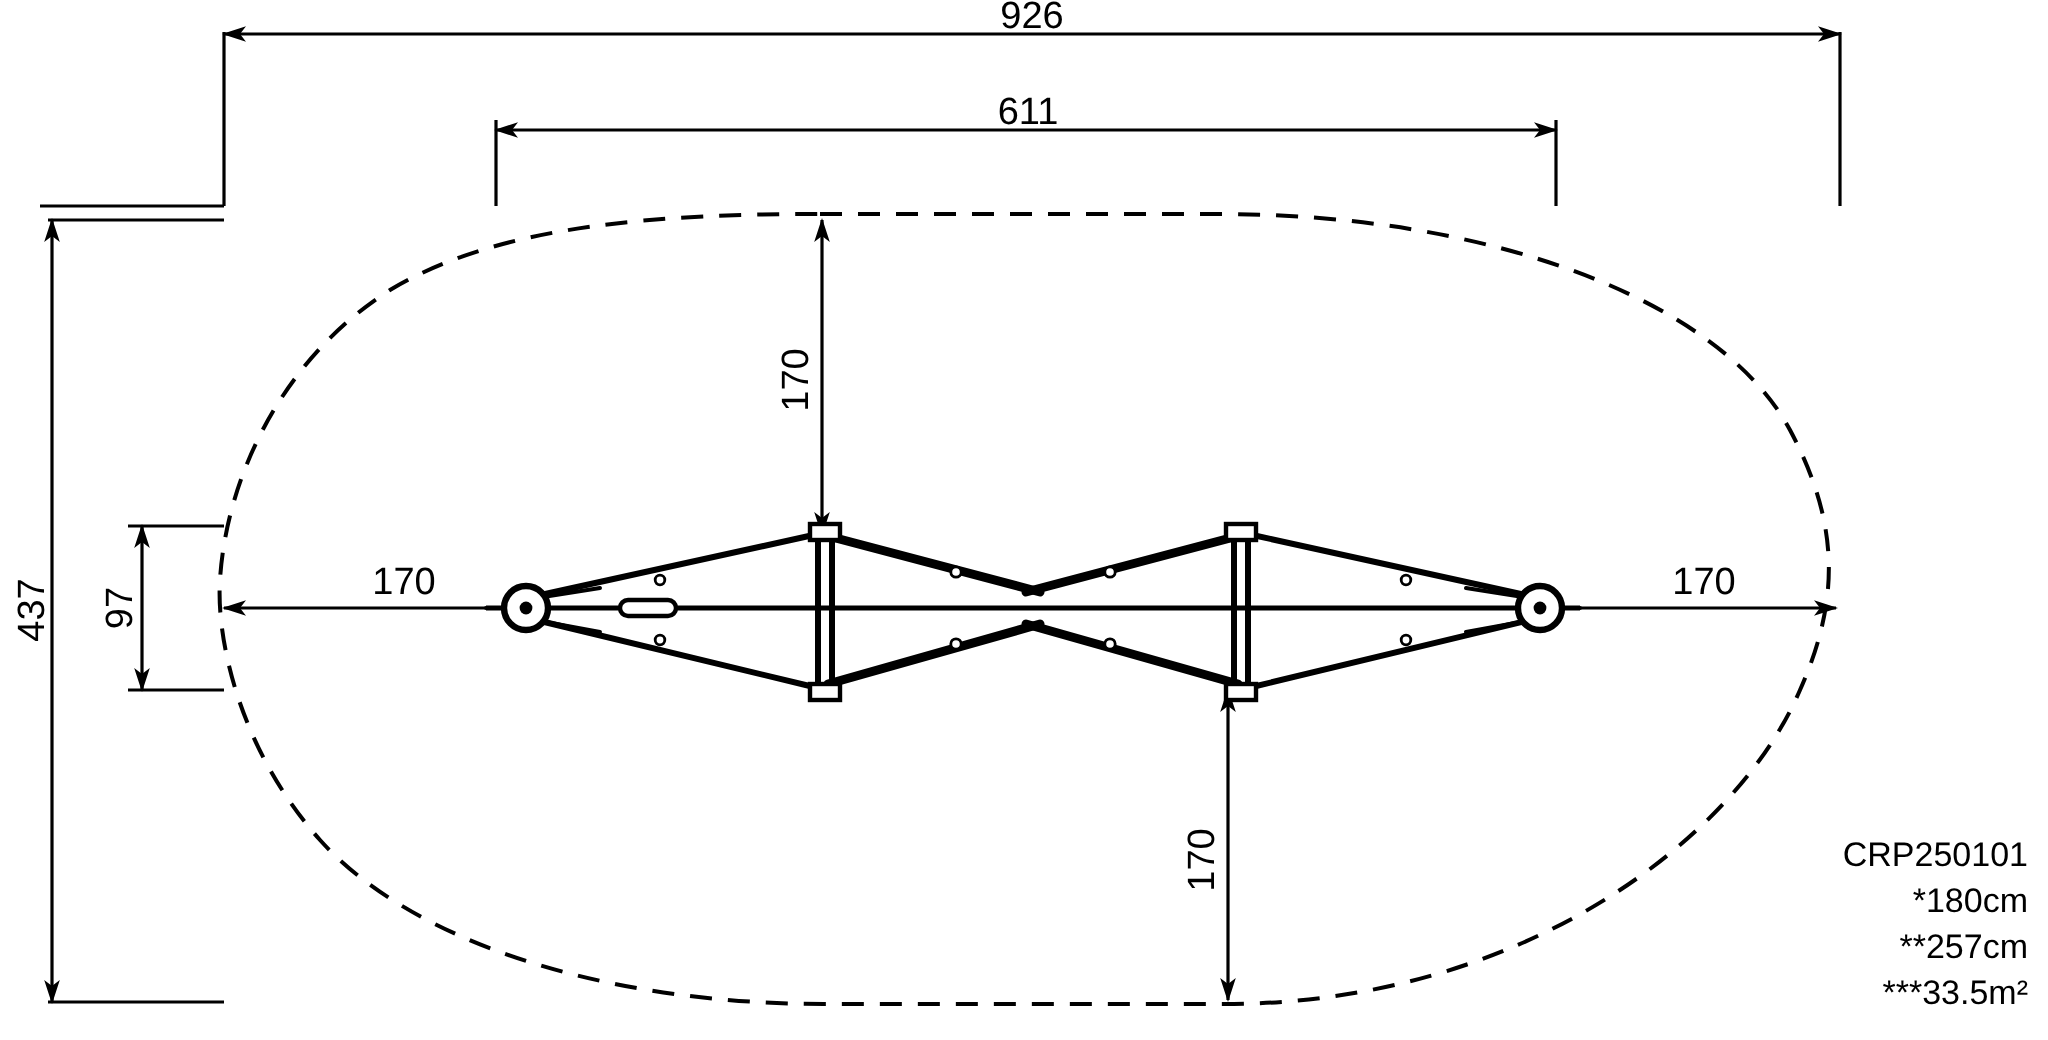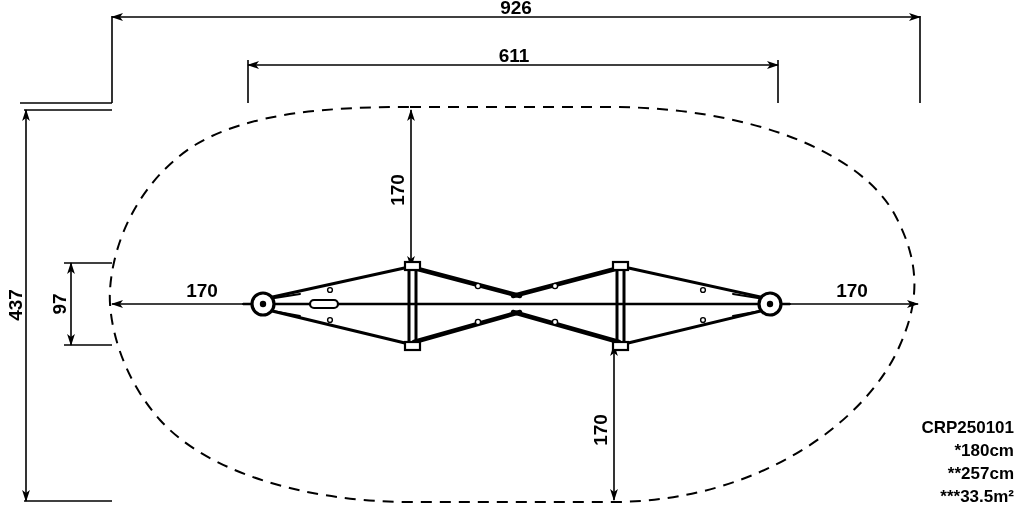--- a/index.html
+++ b/index.html
@@ -10,21 +10,20 @@
   }
   body {
     font-family: "Liberation Sans", sans-serif;
   }
   #drawing-root {
     position: relative;
     width: 1024px;
     height: 520px;
     background: #ffffff;
     overflow: hidden;
-    font-weight: bold;
   }
   #cad-svg {
     display: block;
     width: 1024px;
     height: 520px;
   }
   .dim-text {
     font-family: "Liberation Sans", sans-serif;
     font-size: 19px;
     fill: #000000;

